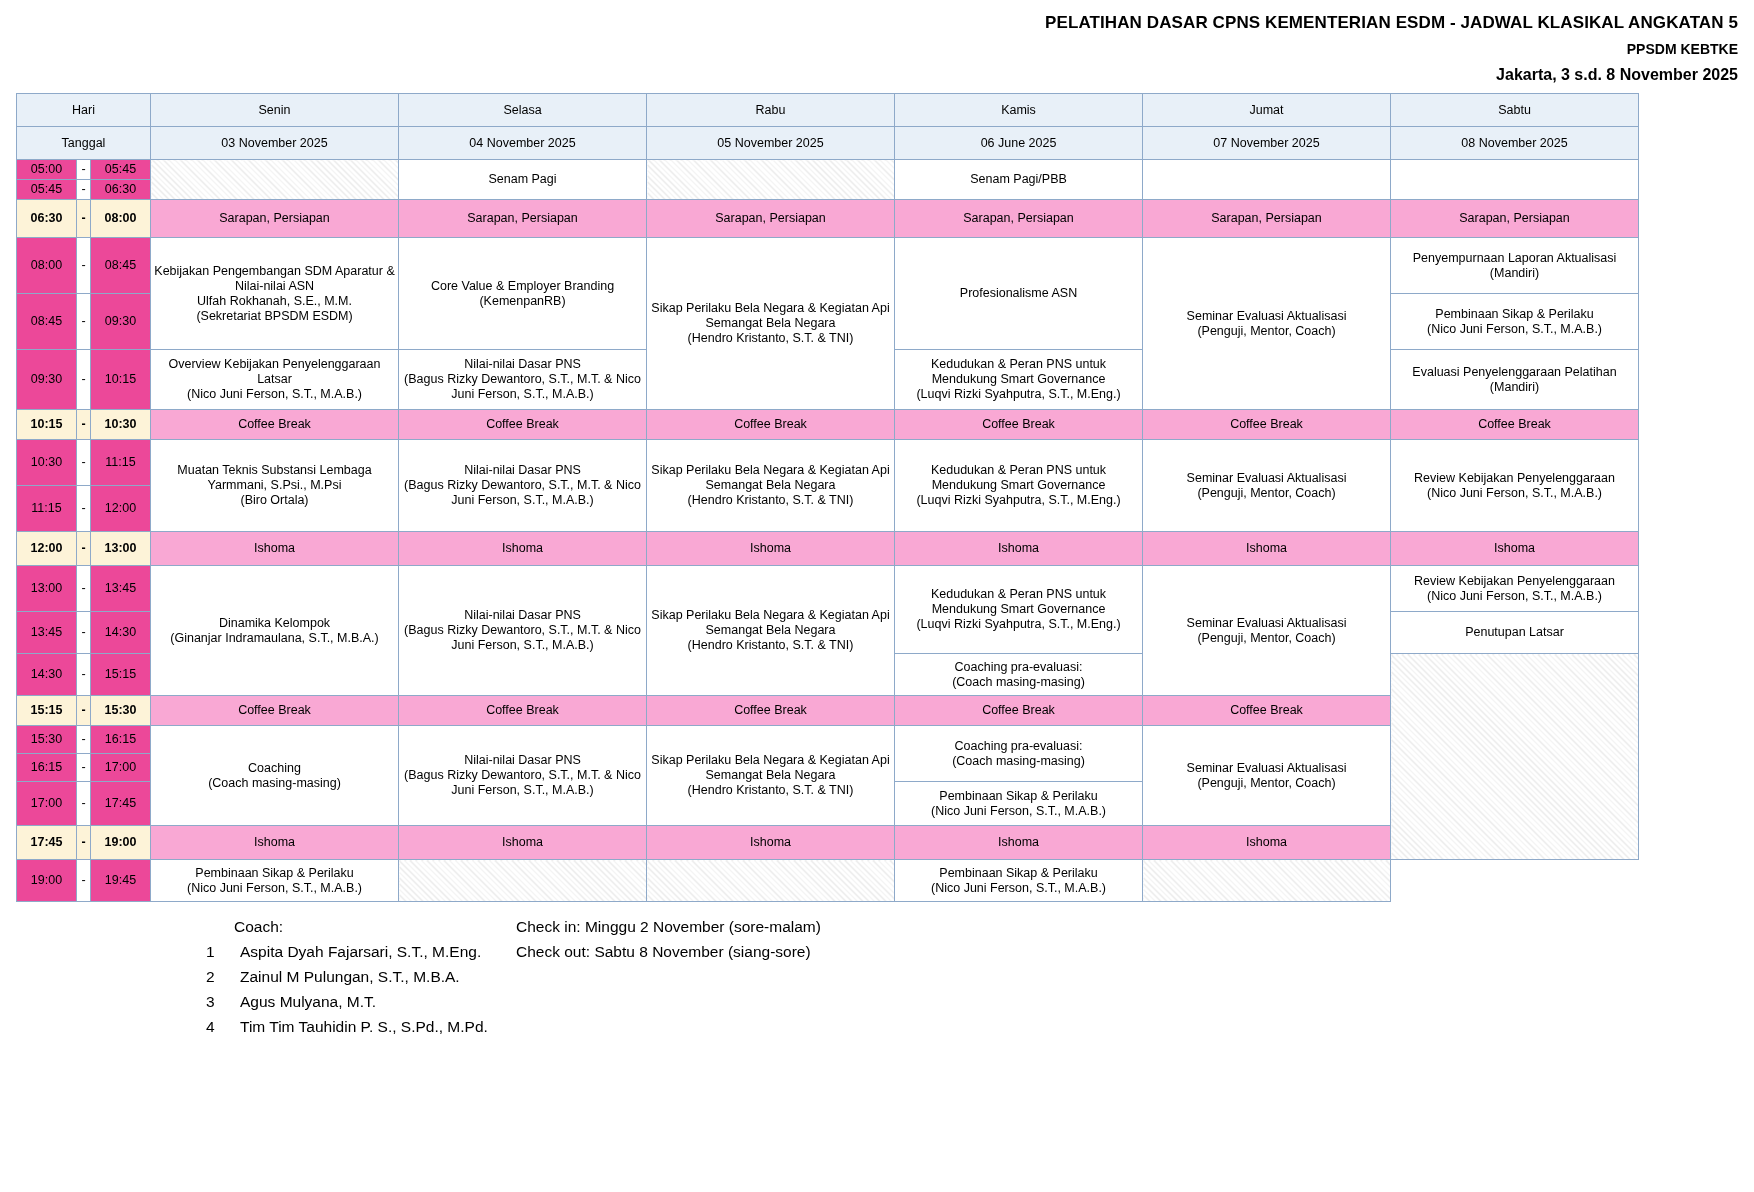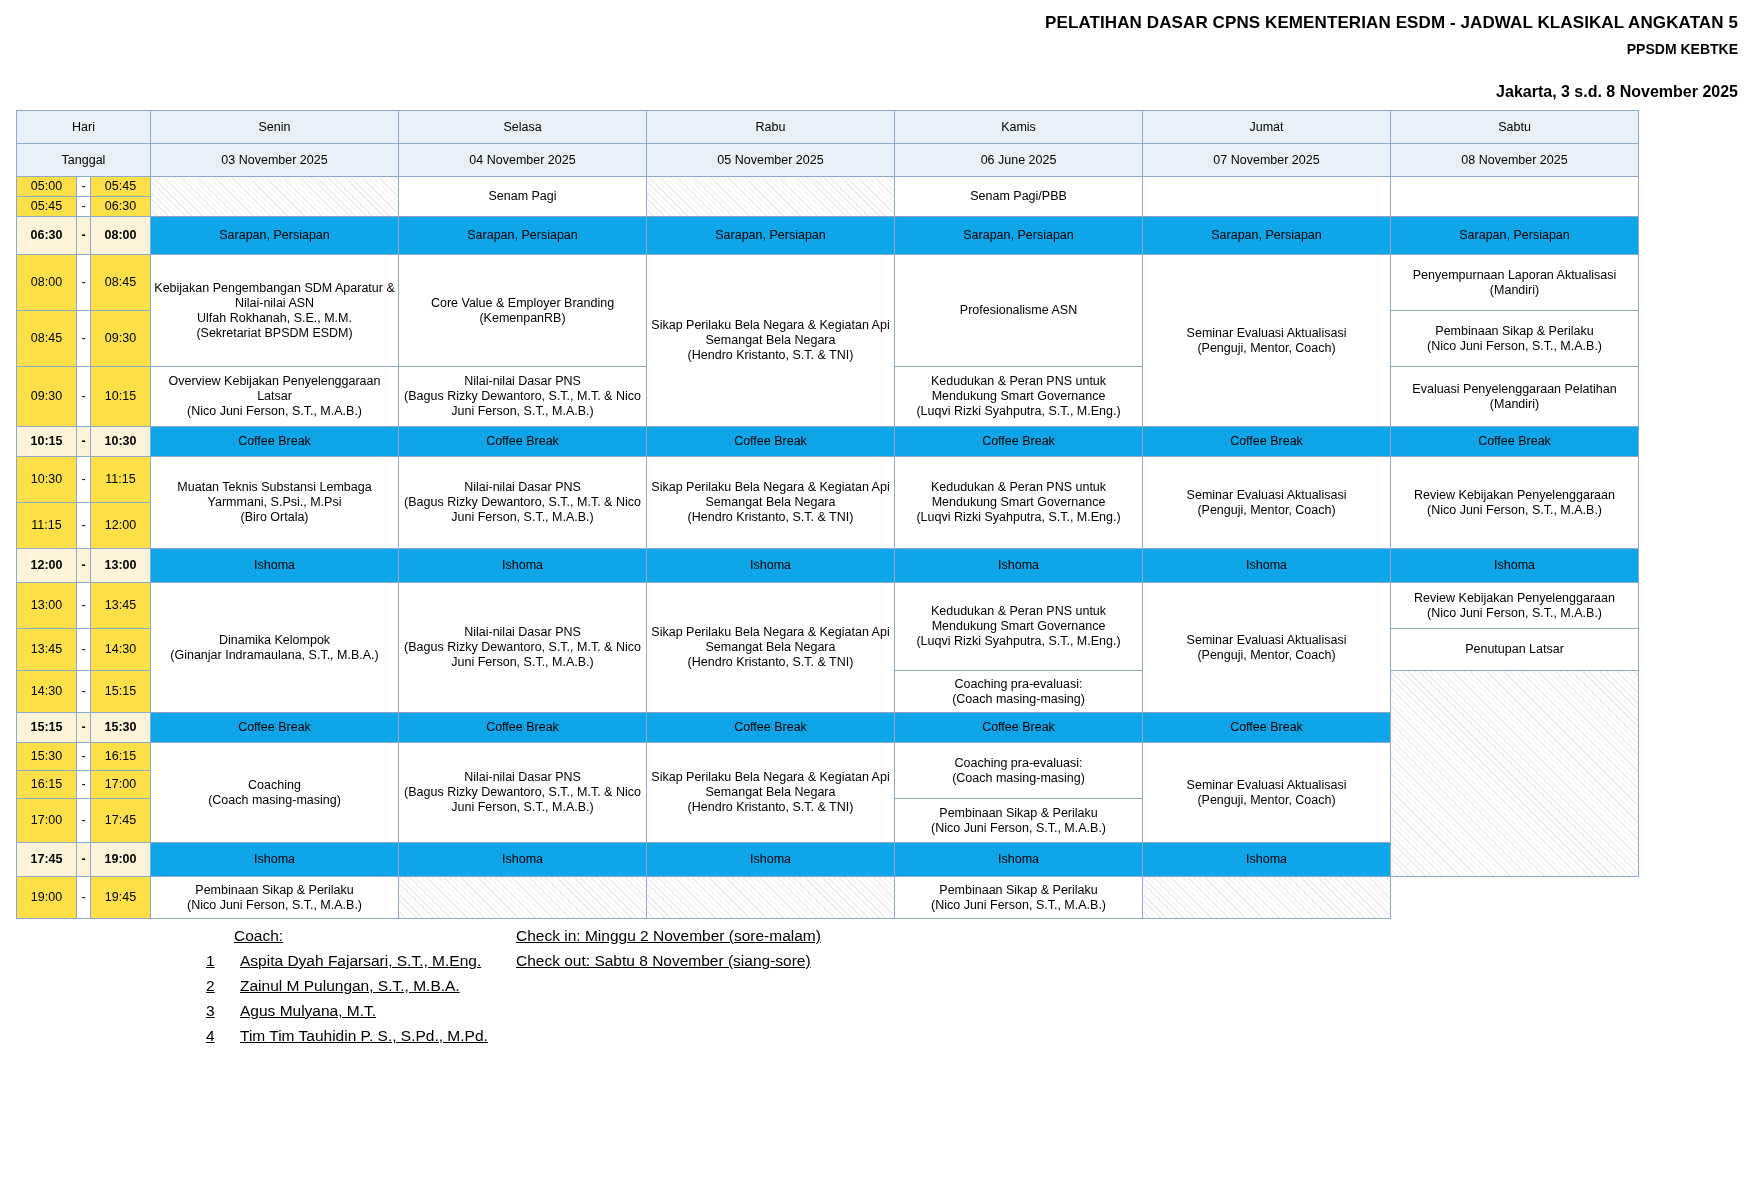--- a/index.html
+++ b/index.html
@@ -33,21 +33,21 @@
   }
   .title-line-2 {
     font-size: 14px;
     font-weight: bold;
     line-height: 26px;
   }
   .title-line-3 {
     font-size: 16px;
     font-weight: bold;
     line-height: 24px;
-    margin-top: 18px;
+    margin-top: 1px;
   }
 
   table.sched {
     border-collapse: collapse;
     table-layout: fixed;
     width: 1573px;
     margin: 4px 0 0 0;
   }
   table.sched td, table.sched th {
     border: 1px solid #8ea9c9;
@@ -66,50 +66,49 @@
   }
   .hdr-day { font-size: 15.5px; }
   .col-t1 { width: 60px; }
   .col-dash { width: 14px; }
   .col-t2 { width: 60px; }
   .col-day { width: 248px; }
 
   .time-cell {
     font-size: 14px;
     text-align: center;
-    background: #fde047;
+    background: #ec4899;
     white-space: nowrap;
   }
   .dash-cell {
     font-size: 14px;
     text-align: center;
     background: #ffffff;
   }
   .break-row td {
-    background: #0ea5e9;
+    background: #f9a8d4;
   }
   .break-row .time-cell,
   .break-row .dash-cell {
     font-weight: bold;
     background: #fdf3d8;
   }
   .empty {
     background-image:
       repeating-linear-gradient(45deg, #e9e9e9 0, #e9e9e9 1px, #ffffff 1px, #ffffff 4px);
   }
   .blank-white { background: #ffffff; }
   .sess { font-size: 12.5px; }
   .sess-sm { font-size: 12px; line-height: 15px; }
 
   .footer {
     display: flex;
-    margin-top: 4px;
+    margin-top: 12px;
     font-size: 15.5px;
     line-height: 25px;
-    text-decoration: underline;
   }
   .foot-col-coach {
     width: 500px;
     padding-left: 218px;
     box-sizing: border-box;
   }
   .foot-col-penguji {
     width: 500px;
   }
   .foot-col-check {

